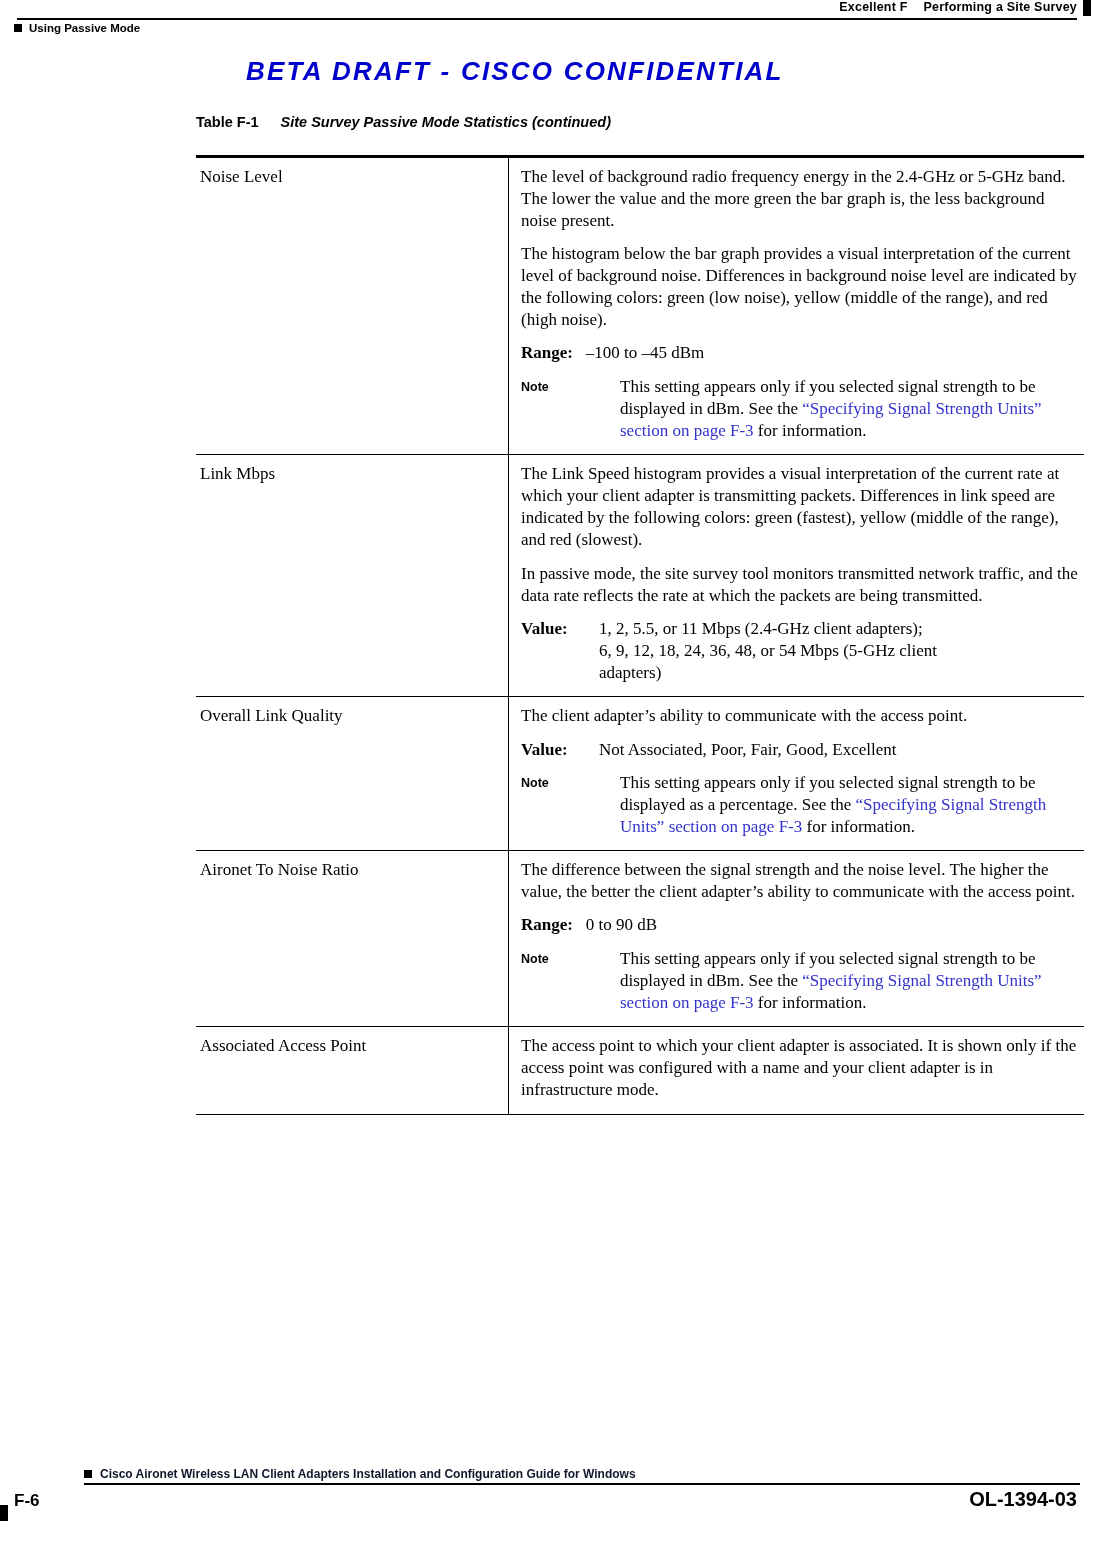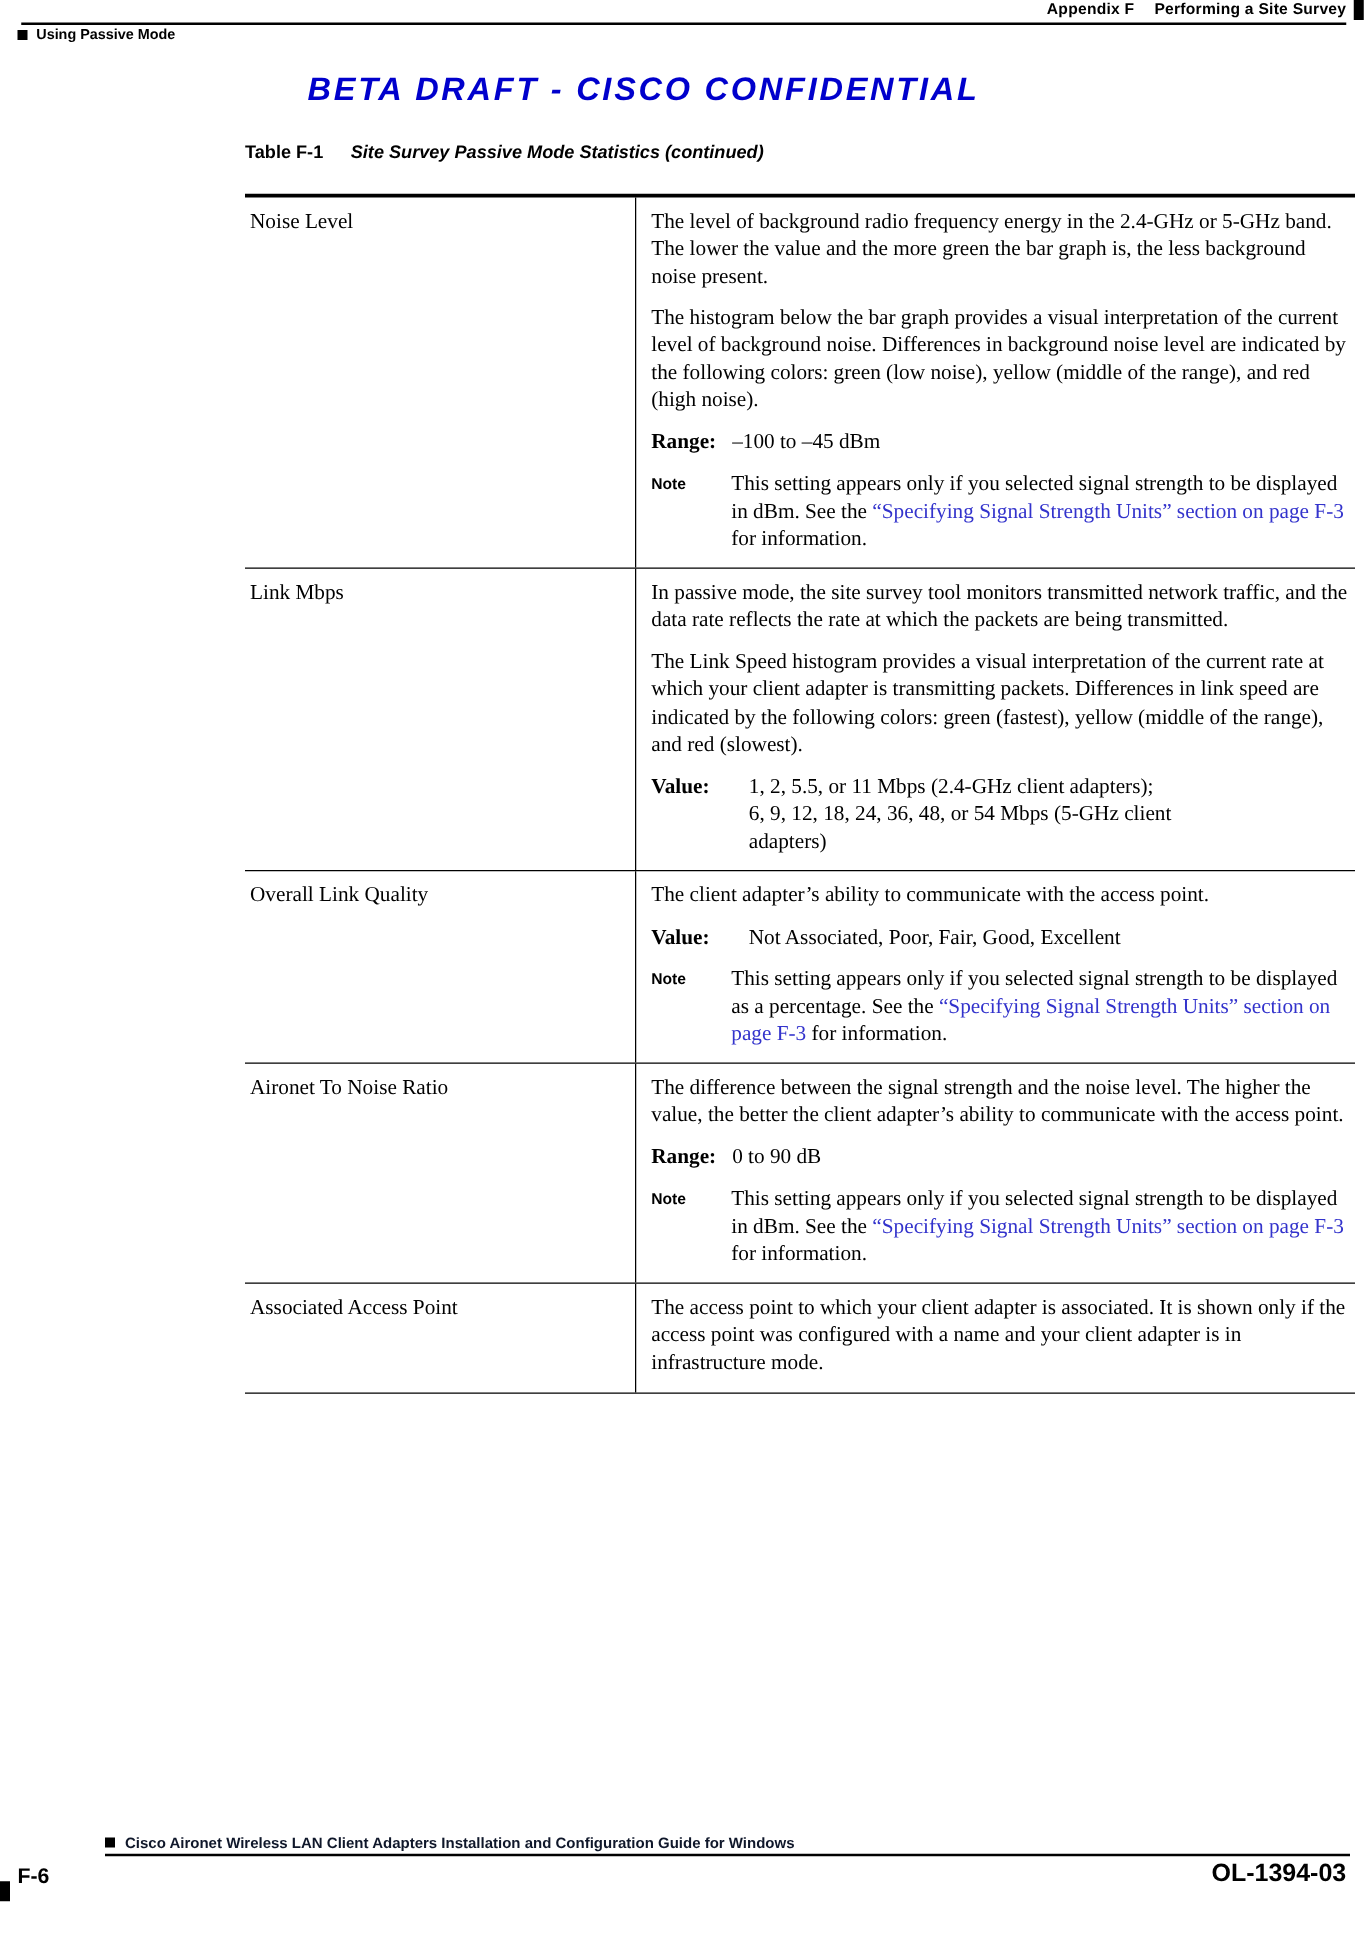--- a/index.html
+++ b/index.html
@@ -153,21 +153,21 @@
   .lbl {
     font-weight: bold;
   }
   .lnk {
     color: #3333cc;
   }
   .note-blk {
     display: flex;
     margin: 0 0 11px 0;
   }
-  .note-blk:last-child { margin-bottom: 0; }
+  .note-blk:last-child { margin-bottom: 0; gap: 35px; }
   .note-lbl {
     font-family: "Liberation Sans", sans-serif;
     font-weight: bold;
     font-size: 12.5px;
     width: 64px;
     flex: 0 0 64px;
     padding-top: 3px;
   }
   .note-txt {
     flex: 1;
@@ -238,21 +238,21 @@
     height: 16px;
     background: #000;
   }
 </style>
 </head>
 <body>
 
 <div class="page">
 
   <div class="hdr-right">
-    <span class="appendix">Appendix F</span><span>Performing a Site Survey</span>
+    <span class="appendix">Excellent F</span><span>Performing a Site Survey</span>
   </div>
   <div class="hdr-rule-right"></div>
   <div class="hdr-tab"></div>
   <div class="hdr-left">
     <span class="blk-sq"></span>
     <span>Using Passive Mode</span>
   </div>
 
   <div class="beta">BETA DRAFT - CISCO CONFIDENTIAL</div>
 
@@ -275,22 +275,22 @@
           <div class="note-lbl">Note</div>
           <div class="note-txt"><span>This setting appears only if you selected signal strength to be displayed in dBm. See the </span><span class="lnk">“Specifying Signal Strength Units” section on page F-3</span><span> for information.</span></div>
         </div>
       </div>
     </div>
     <div class="rule"></div>
 
     <div class="row">
       <div class="col-a body-text">Link Mbps</div>
       <div class="col-b body-text">
+        <p class="para">The Link Speed histogram provides a visual interpretation of the current rate at which your client adapter is transmitting packets. Differences in link speed are indicated by the following colors: green (fastest), yellow (middle of the range), and red (slowest).</p>
         <p class="para">In passive mode, the site survey tool monitors transmitted network traffic, and the data rate reflects the rate at which the packets are being transmitted.</p>
-        <p class="para">The Link Speed histogram provides a visual interpretation of the current rate at which your client adapter is transmitting packets. Differences in link speed are indicated by the following colors: green (fastest), yellow (middle of the range), and red (slowest).</p>
         <div class="val-blk">
           <div class="val-lbl">Value:</div>
           <div class="val-txt">
             <span class="l2">1, 2, 5.5, or 11 Mbps (2.4-GHz client adapters);</span>
             <span class="l2">6, 9, 12, 18, 24, 36, 48, or 54 Mbps (5-GHz client</span>
             <span class="l2">adapters)</span>
           </div>
         </div>
       </div>
     </div>

